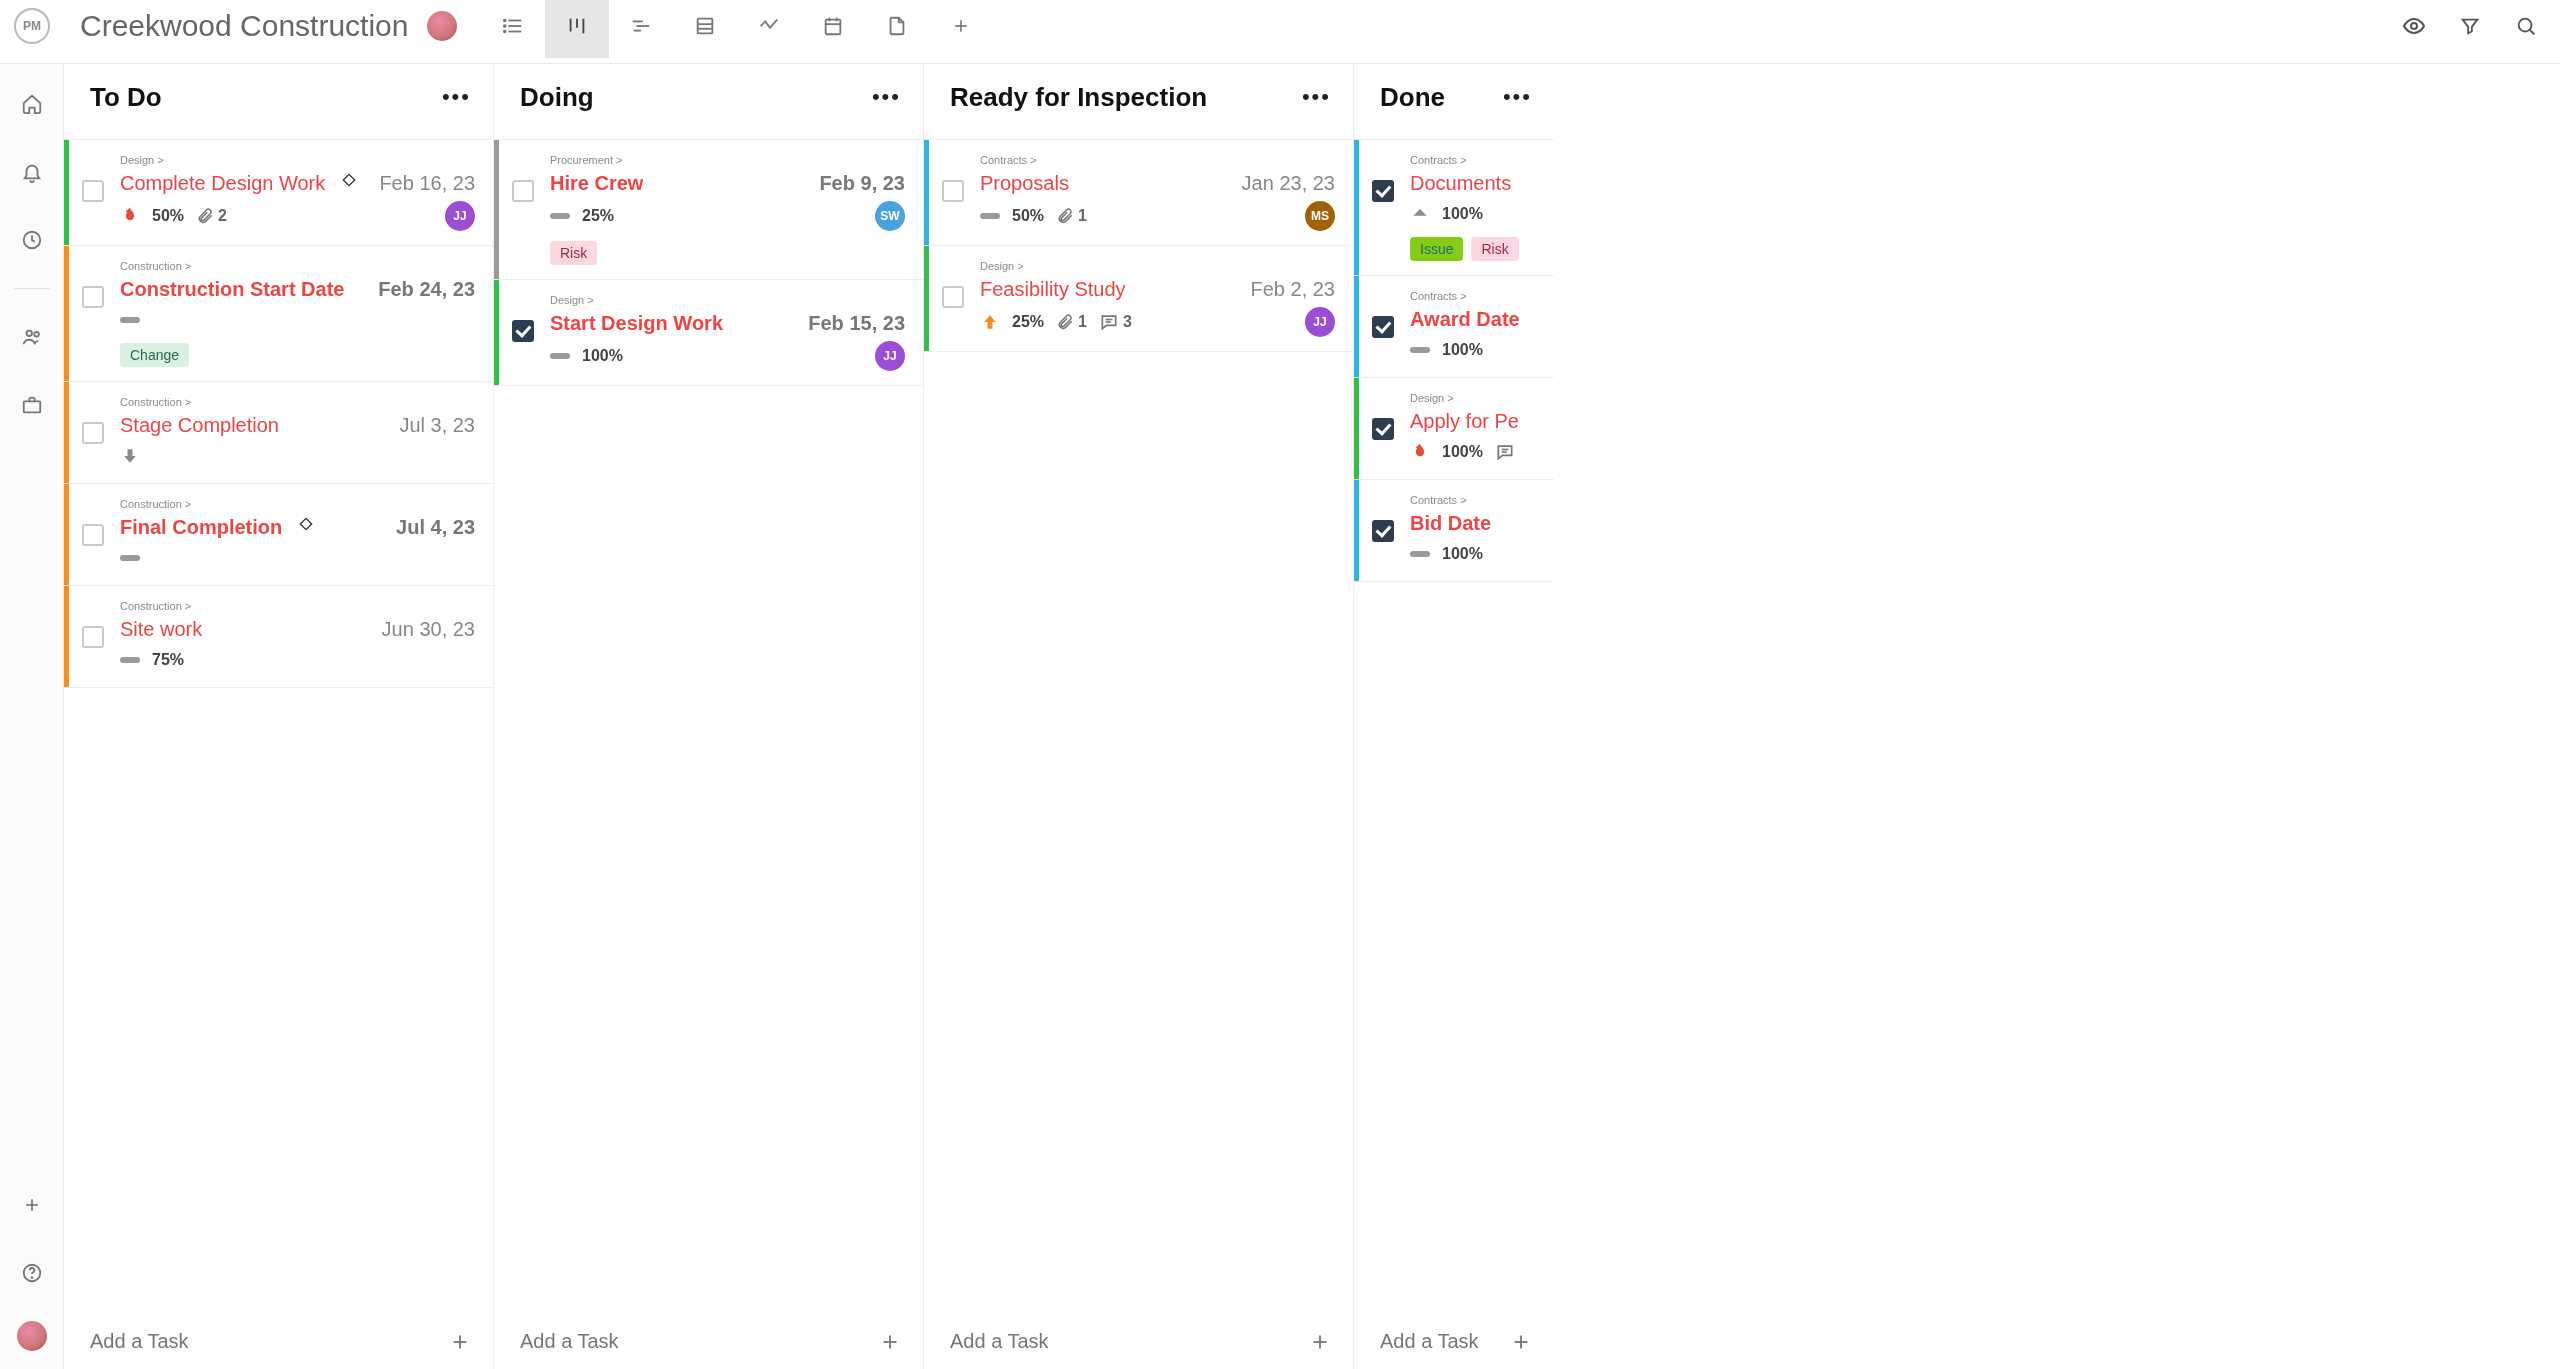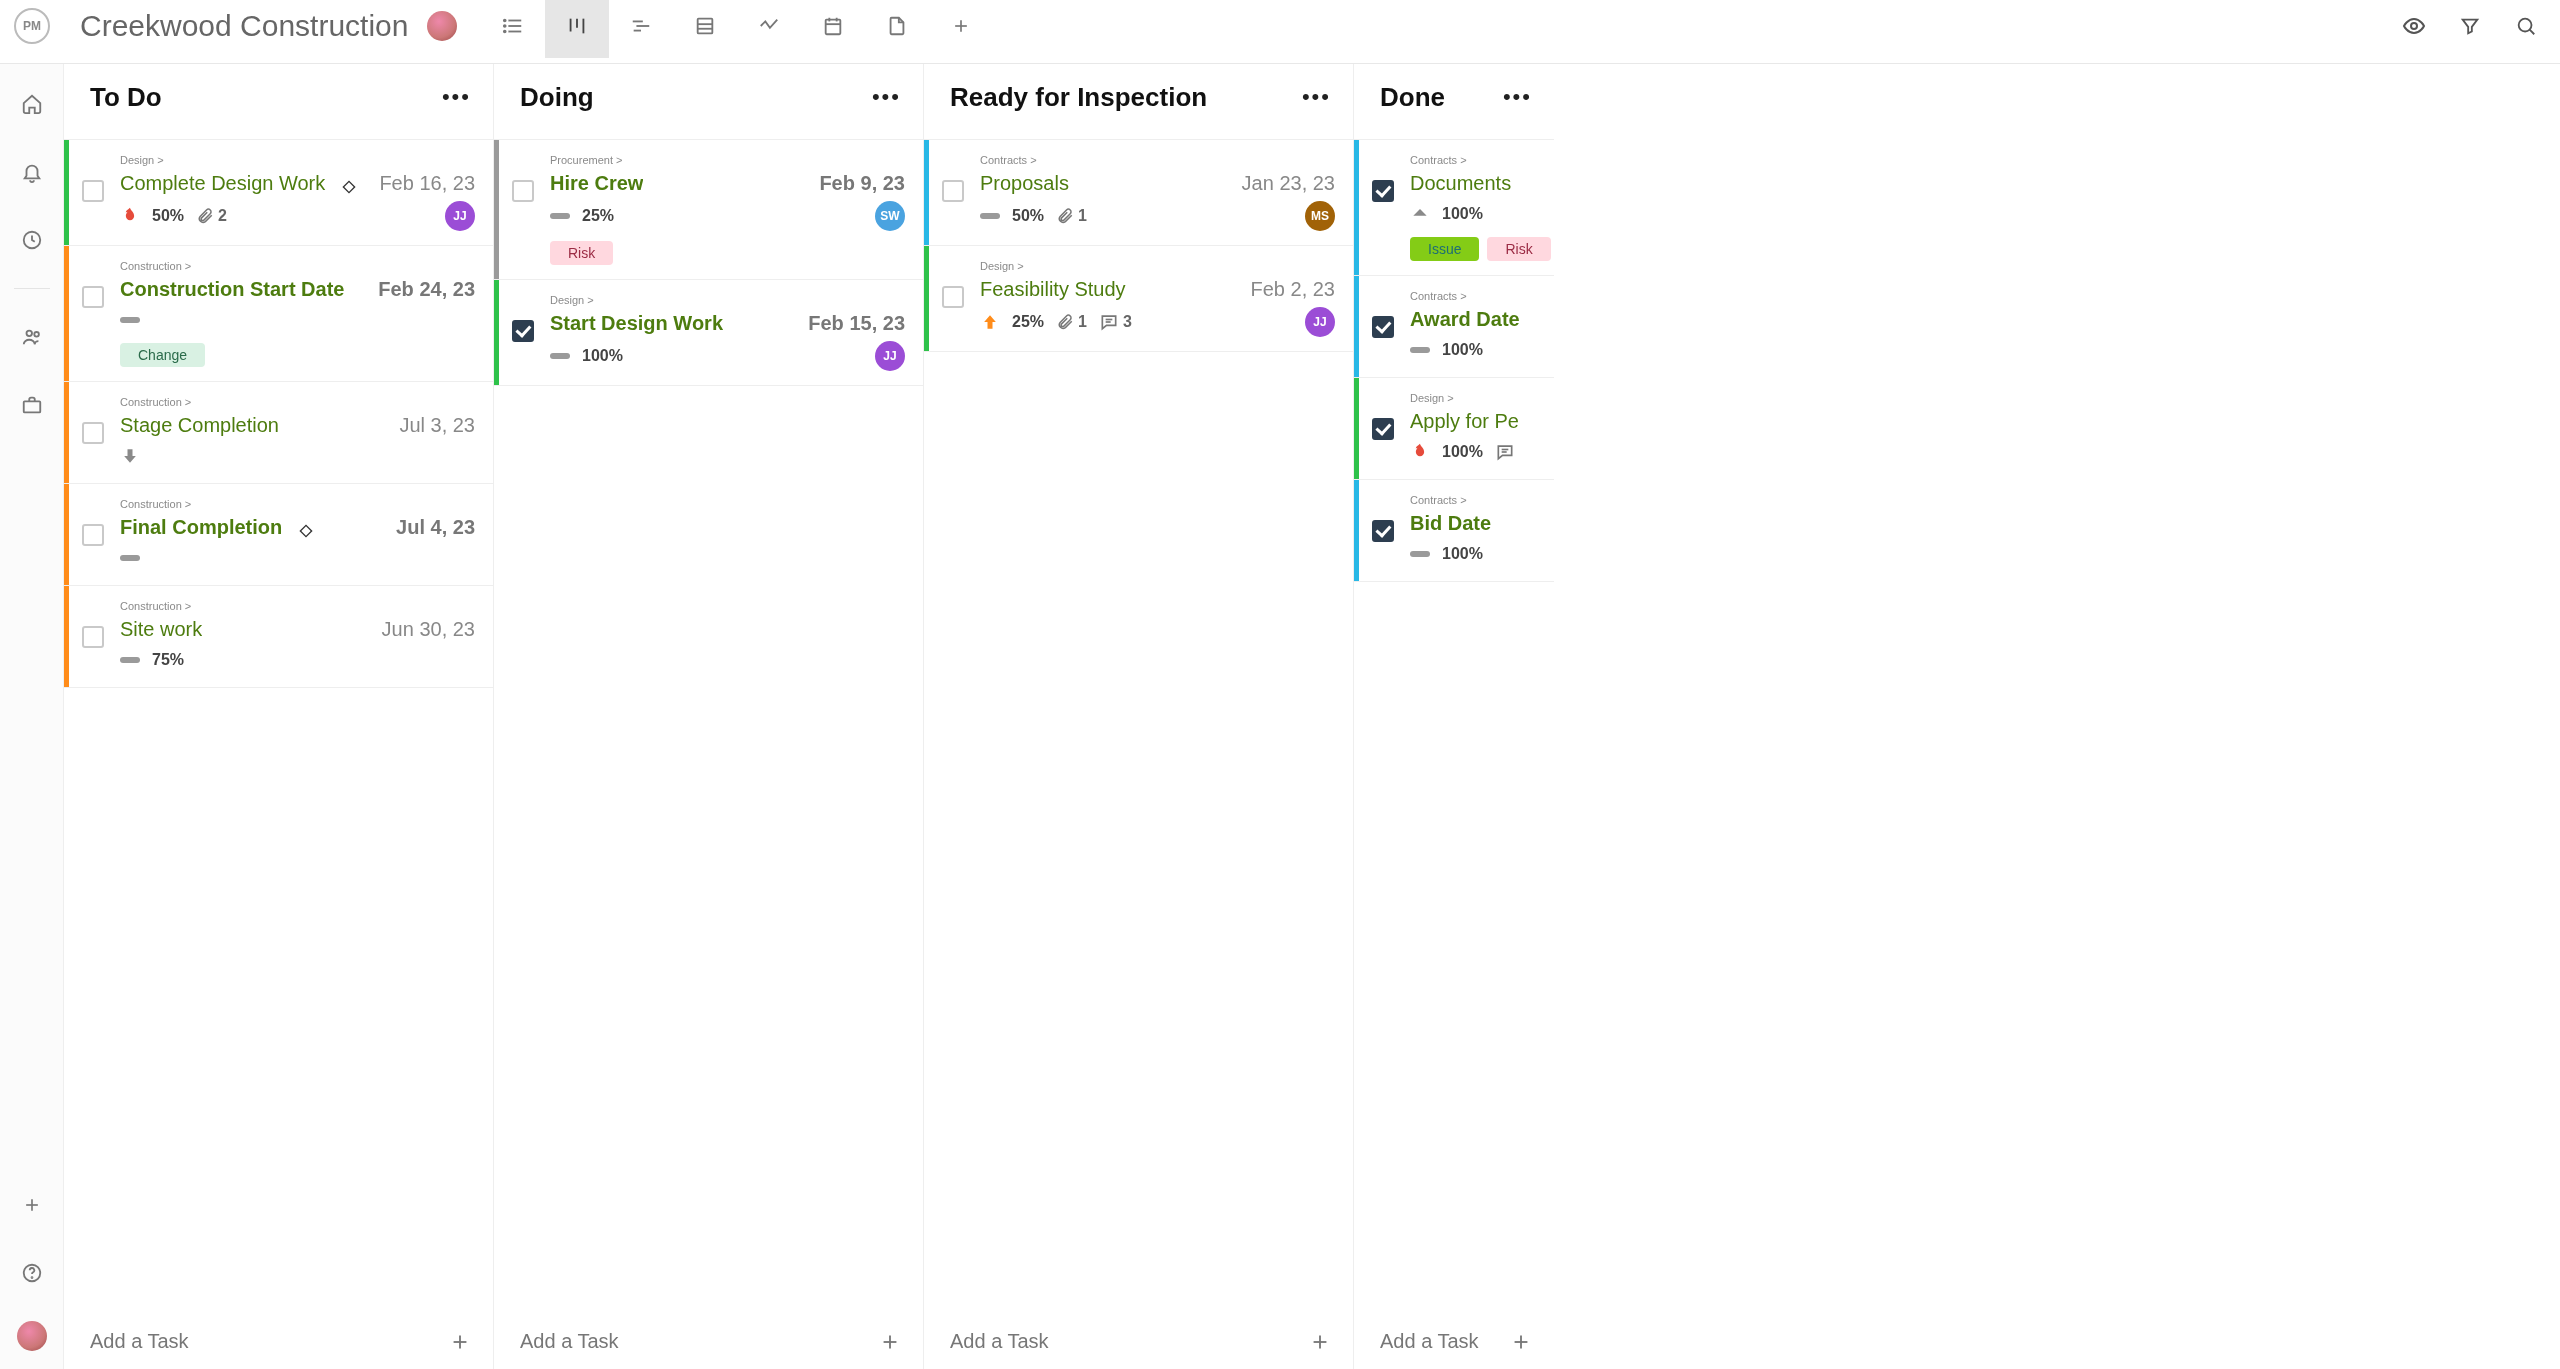--- a/index.html
+++ b/index.html
@@ -168,23 +168,23 @@
   }
   .card .title-row {
     display: flex;
     align-items: center;
     justify-content: space-between;
     gap: 10px;
     margin-bottom: 6px;
   }
   .card .title {
     font-size: 20px;
-    color: #4d7c0f;
-    display: flex;
-    align-items: flex-end;
+    color: #ef4444;
+    display: flex;
+    align-items: flex-start;
     gap: 16px;
     white-space: nowrap;
     overflow: hidden;
     text-overflow: ellipsis;
   }
   .card .title.bold { font-weight: 700; }
   .card .date {
     font-size: 20px;
     color: #888;
     white-space: nowrap;
@@ -203,21 +203,21 @@
   }
   .progress-dash {
     width: 20px; height: 6px; border-radius: 3px; background: #9a9a9a;
   }
   .percent { font-size: 16px; font-weight: 600; color: #444; }
   .attach-count { display: flex; align-items: center; gap: 4px; color: #666; font-size: 16px; font-weight: 600; }
   .comment-count { display: flex; align-items: center; gap: 4px; color: #666; font-size: 16px; font-weight: 600; }
   .tag-row { margin-top: 10px; display: flex; gap: 8px; }
   .tag {
     font-size: 14px; font-weight: 500;
-    padding: 4px 18px;
+    padding: 4px 10px;
     border-radius: 4px;
   }
   .tag.risk   { background: #ffd8df; color: #9b2b44; }
   .tag.issue  { background: #84cc16; color: #1f6e74; }
   .tag.change { background: #d9f1e3; color: #2a6b4a; }
 
   .add-task {
     display: flex;
     align-items: center;
     justify-content: space-between;

